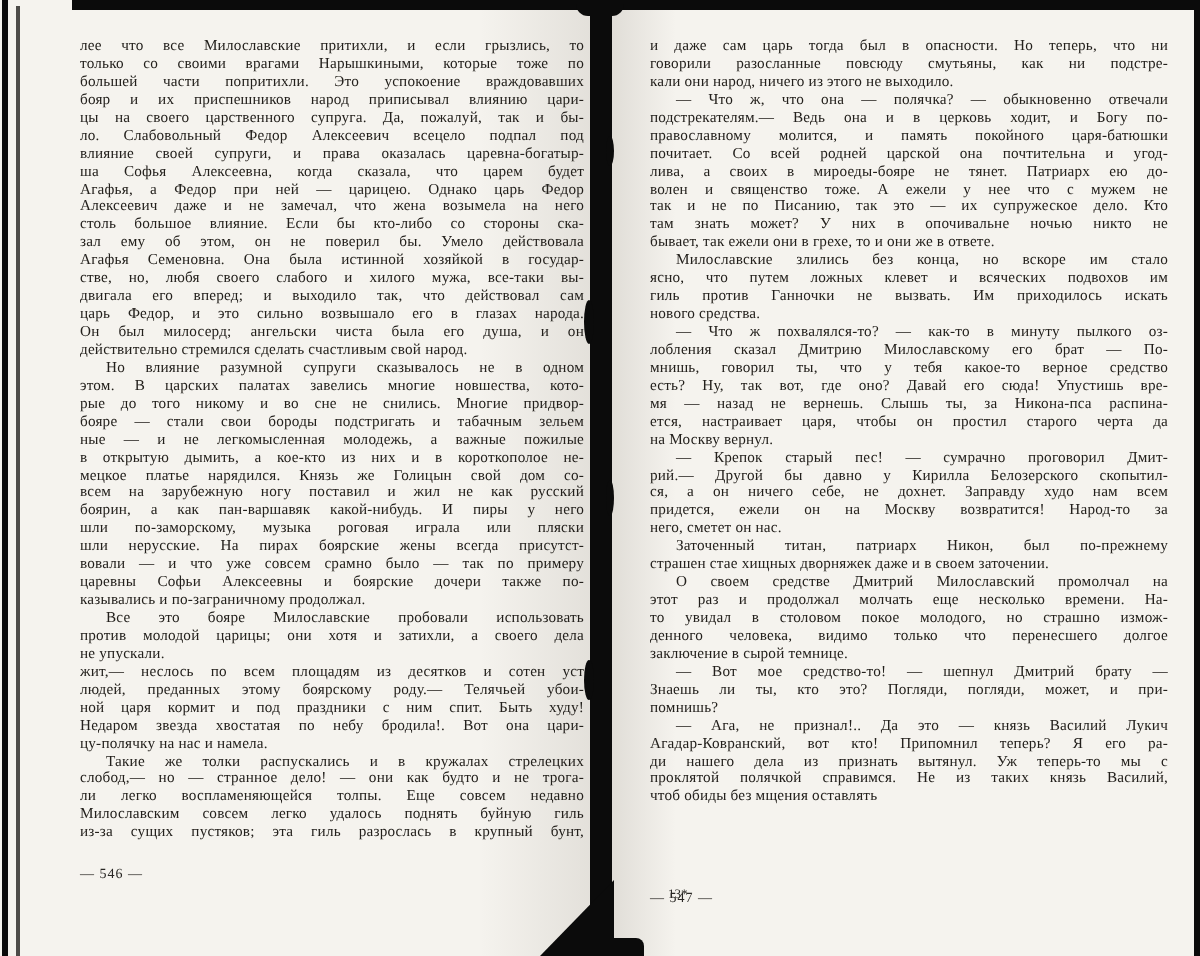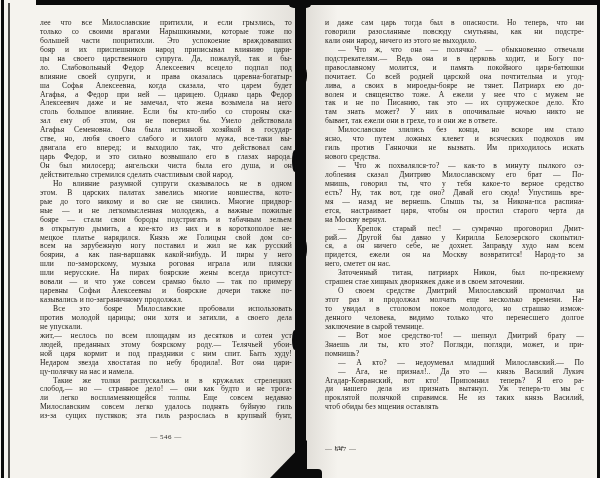--- a/index.html
+++ b/index.html
@@ -10,21 +10,21 @@
     color:var(--ink,#211f1c);
     -webkit-font-smoothing:antialiased;
   }
   .col{position:absolute;top:19px;font-size:7.6px;line-height:8.95px;}
   .col-left{left:40px;width:252px;}
   .col-right{left:325px;width:259px;}
   .line{height:8.95px;overflow:hidden;text-align:justify;text-align-last:justify;letter-spacing:.1px;}
   .line.end{text-align-last:left;}
   .line.indent{text-indent:13px;}
   .footer{position:absolute;font-size:7px;color:#2a2825;letter-spacing:.5px;}
-  .footer-left{top:433px;left:40px;width:252px;text-align:center;}
+  .footer-left{top:433px;left:40px;width:252px;text-align:left;}
   .footer-right{top:445px;left:325px;width:259px;text-align:left;}
   .sig{position:absolute;top:444px;left:334px;font-size:6.5px;color:#2a2825;}
   
   .edge{position:absolute;background:var(--scan_black,#0b0b0b);}
   .edge-left-outer{left:1px;top:0;width:3px;height:478px;}
   .edge-left-inner{left:8px;top:3px;width:2px;height:475px;background:#4d4b48;}
   .edge-top{left:36px;top:0;width:564px;height:5px;}
   .edge-right{left:597px;top:0;width:3px;height:478px;}
   .gutter{left:295px;top:0;width:11px;height:478px;}
   .gutter-topflare{left:288px;top:0;width:24px;height:8px;border-radius:0 0 6px 6px;}
@@ -63,22 +63,22 @@
       <div class="line">зал ему об этом, он не поверил бы. Умело действовала</div>
       <div class="line">Агафья Семеновна. Она была истинной хозяйкой в государ-</div>
       <div class="line">стве, но, любя своего слабого и хилого мужа, все-таки вы-</div>
       <div class="line">двигала его вперед; и выходило так, что действовал сам</div>
       <div class="line">царь Федор, и это сильно возвышало его в глазах народа.</div>
       <div class="line">Он был милосерд; ангельски чиста была его душа, и он</div>
       <div class="line end">действительно стремился сделать счастливым свой народ.</div>
       <div class="line indent">Но влияние разумной супруги сказывалось не в одном</div>
       <div class="line">этом. В царских палатах завелись многие новшества, кото-</div>
       <div class="line">рые до того никому и во сне не снились. Многие придвор-</div>
+      <div class="line">бояре — стали свои бороды подстригать и табачным зельем</div>
       <div class="line">ные — и не легкомысленная молодежь, а важные пожилые</div>
-      <div class="line">бояре — стали свои бороды подстригать и табачным зельем</div>
       <div class="line">в открытую дымить, а кое-кто из них и в короткополое не-</div>
       <div class="line">мецкое платье нарядился. Князь же Голицын свой дом со-</div>
       <div class="line">всем на зарубежную ногу поставил и жил не как русский</div>
       <div class="line">боярин, а как пан-варшавяк какой-нибудь. И пиры у него</div>
       <div class="line">шли по-заморскому, музыка роговая играла или пляски</div>
       <div class="line">шли нерусские. На пирах боярские жены всегда присутст-</div>
       <div class="line">вовали — и что уже совсем срамно было — так по примеру</div>
       <div class="line">царевны Софьи Алексеевны и боярские дочери также по-</div>
       <div class="line end">казывались и по-заграничному продолжал.</div>
       <div class="line indent">Все это бояре Милославские пробовали использовать</div>
@@ -129,21 +129,20 @@
       <div class="line indent">Заточенный титан, патриарх Никон, был по-прежнему</div>
       <div class="line end">страшен стае хищных дворняжек даже и в своем заточении.</div>
       <div class="line indent">О своем средстве Дмитрий Милославский промолчал на</div>
       <div class="line">этот раз и продолжал молчать еще несколько времени. На-</div>
       <div class="line">то увидал в столовом покое молодого, но страшно измож-</div>
       <div class="line">денного человека, видимо только что перенесшего долгое</div>
       <div class="line end">заключение в сырой темнице.</div>
       <div class="line indent">— Вот мое средство-то! — шепнул Дмитрий брату —</div>
       <div class="line">Знаешь ли ты, кто это? Погляди, погляди, может, и при-</div>
       <div class="line end">помнишь?</div>
-      <div class="line indent">— А кто? — недоумевал младший Милославский.— По</div>
       <div class="line indent">— Ага, не признал!.. Да это — князь Василий Лукич</div>
       <div class="line">Агадар-Ковранский, вот кто! Припомнил теперь? Я его ра-</div>
       <div class="line">ди нашего дела из признать вытянул. Уж теперь-то мы с</div>
       <div class="line">проклятой полячкой справимся. Не из таких князь Василий,</div>
       <div class="line end">чтоб обиды без мщения оставлять</div>
     </div>
   <div class="sig">13*</div>
   <div class="footer footer-right">— 547 —</div>
 
   <div class="edge edge-top"></div>

